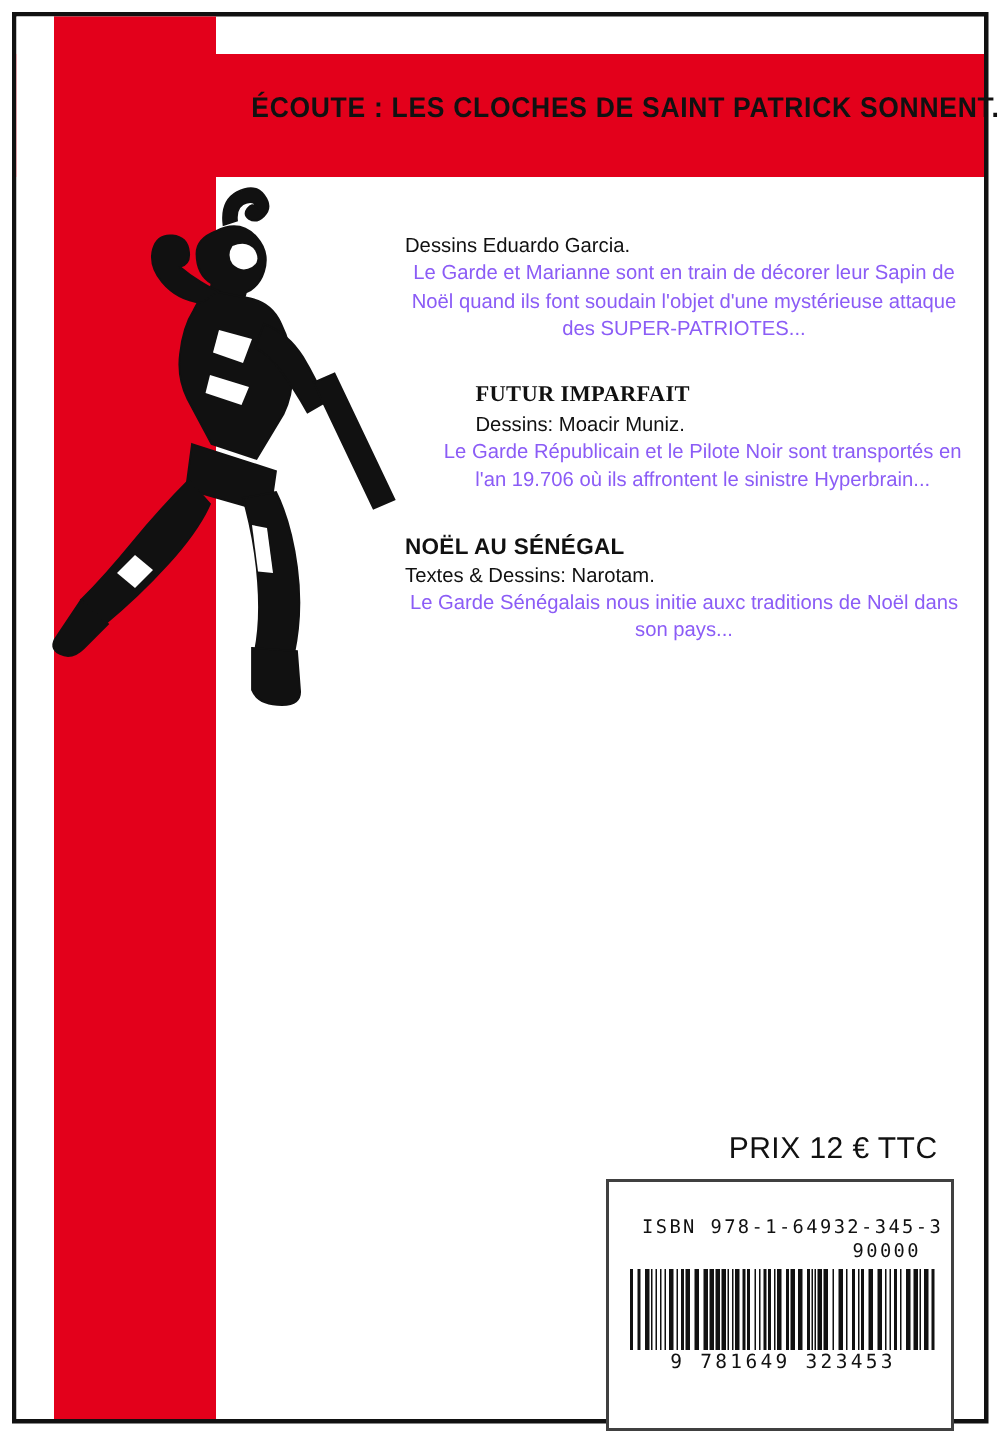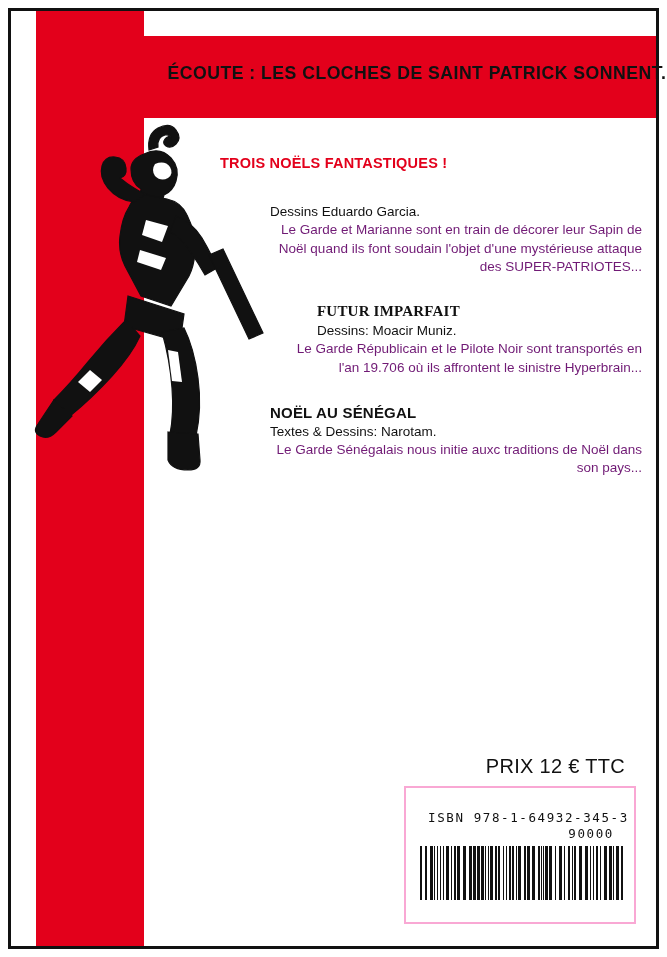--- a/index.html
+++ b/index.html
@@ -109,23 +109,23 @@
     margin-bottom: 2px;
     letter-spacing: 0.2px;
   }
   .story-credit {
     font-size: 13.5px;
     color: #111111;
     line-height: 1.35;
   }
   .story-text {
     font-size: 13.5px;
-    color: #701a75;
+    color: #8b5cf6;
     line-height: 1.38;
-    text-align: right;
+    text-align: center;
   }
   .story-1 { margin-left: 70px; width: 372px; }
   .story-2 { margin-left: 95px; width: 347px; }
   .story-3 { margin-left: 70px; width: 372px; }
   .story-1 .story-title { margin-left: 0; }
   .story-2 .story-title { margin-left: 22px; font-family: Liberation Serif, serif; }
   .story-3 .story-title { margin-left: 0; }
   .story-2 .story-credit { margin-left: 22px; }
 
   
@@ -137,22 +137,22 @@
     color: #111111;
     letter-spacing: 0.3px;
   }
 
   
   .barcode-box {
     position: absolute;
     left: 404px;
     top: 786px;
     width: 232px;
-    height: 138px;
-    border: 2px solid #f9a8d4;
+    height: 168px;
+    border: 2px solid #404040;
     background: #ffffff;
     box-sizing: border-box;
   }
   .isbn-line {
     position: absolute;
     left: 22px;
     top: 22px;
     font-family: "DejaVu Sans Mono", monospace;
     font-size: 12.5px;
     letter-spacing: 1.6px;
@@ -246,21 +246,20 @@
         <path d="M139 44 q10 -4 15 3 q4 7 -2 11 q-7 4 -13 -2 q-4 -6 0 -12 z"></path>
         <path d="M130 100 l22 6 l-6 16 l-20 -7 z"></path>
         <path d="M124 130 l26 8 l-5 12 l-24 -8 z"></path>
         <path d="M152 230 l10 2 l4 30 l-10 -1 z"></path>
         <path d="M74 250 l12 10 l-12 12 l-12 -10 z"></path>
       </g>
     </svg>
   </div>
 
   <div class="content">
-    <div class="lead">TROIS NOËLS FANTASTIQUES !</div>
 
     <div class="story story-1">
       <div class="story-credit">Dessins Eduardo Garcia.</div>
       <div class="story-text">Le Garde et Marianne sont en train de décorer leur Sapin de Noël quand ils font soudain l'objet d'une mystérieuse attaque des SUPER-PATRIOTES...</div>
     </div>
 
     <div class="story story-2">
       <div class="story-title">FUTUR IMPARFAIT</div>
       <div class="story-credit">Dessins: Moacir Muniz.</div>
       <div class="story-text">Le Garde Républicain et le Pilote Noir sont transportés en l'an 19.706 où ils affrontent le sinistre Hyperbrain...</div>
@@ -325,15 +324,16 @@
         <i style="left: 170px; width: 1px;"></i>
         <i style="left: 173px; width: 1px;"></i>
         <i style="left: 176px; width: 2px;"></i>
         <i style="left: 180px; width: 1px;"></i>
         <i style="left: 184px; width: 3px;"></i>
         <i style="left: 189px; width: 3px;"></i>
         <i style="left: 193px; width: 1px;"></i>
         <i style="left: 196px; width: 3px;"></i>
         <i style="left: 201px; width: 2px;"></i>
       </div>
+    <div class="ean-digits">9 781649 323453</div>
   </div>
 
 </div>
 
 </body></html>

